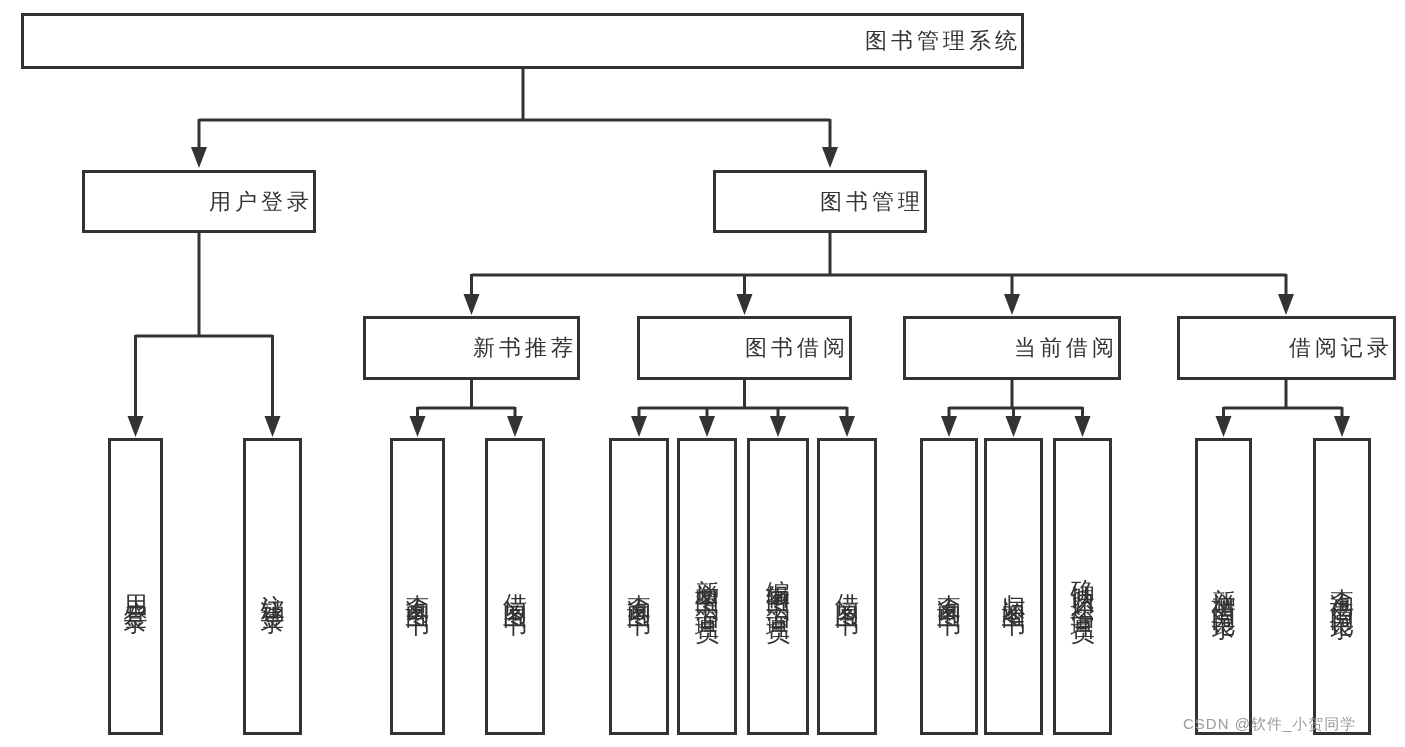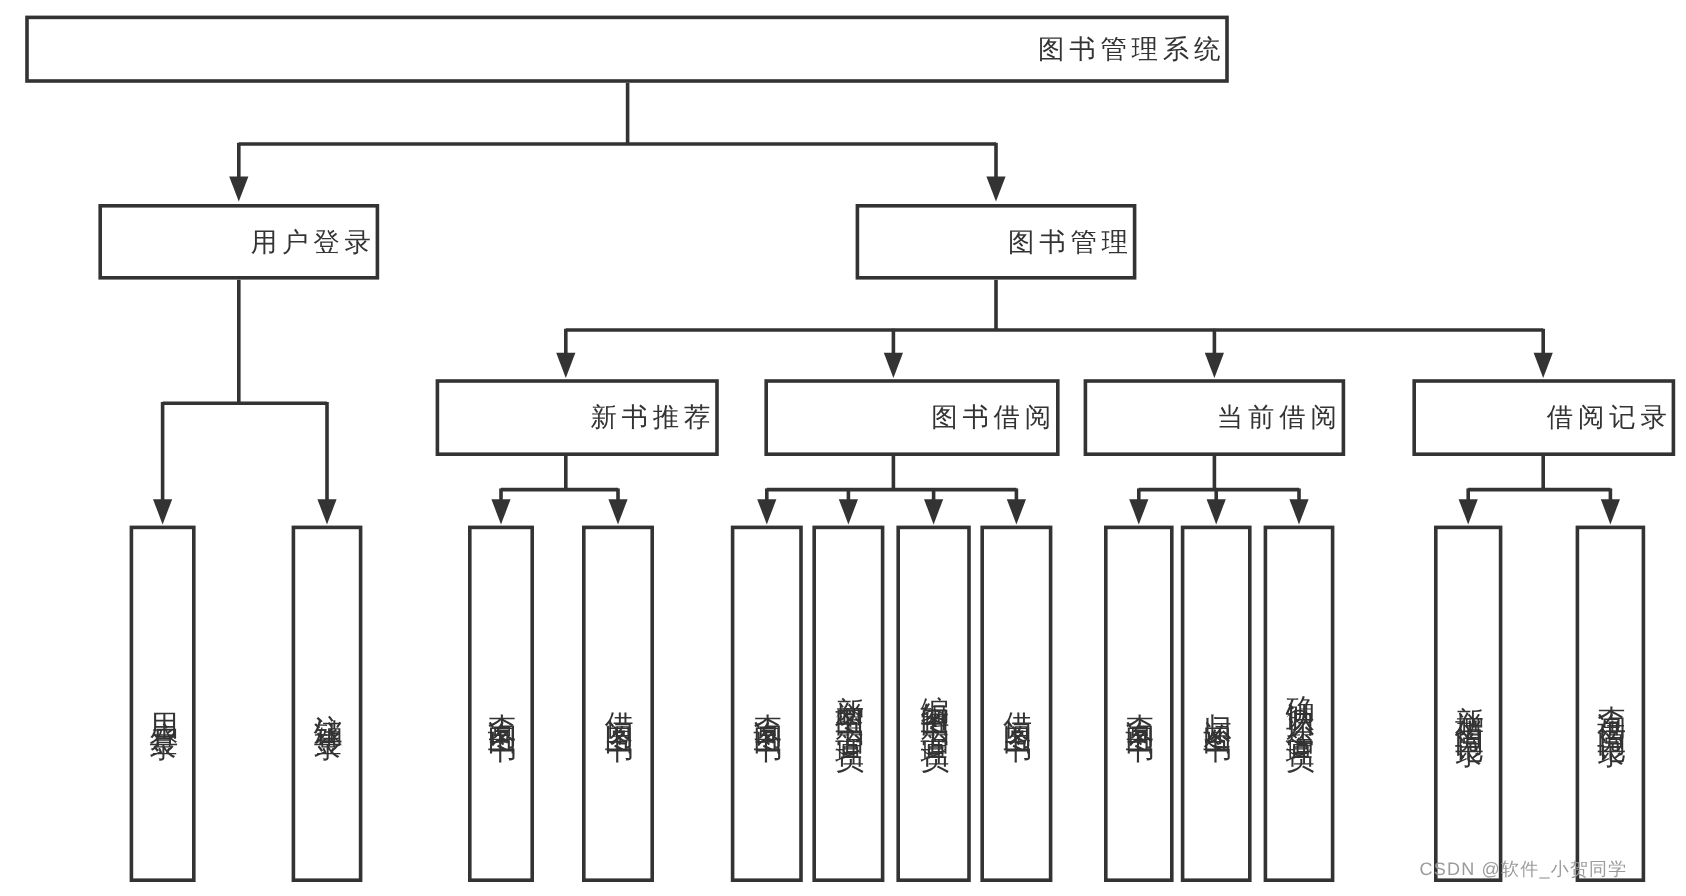--- a/index.html
+++ b/index.html
@@ -128,28 +128,28 @@
     </g>
   </svg>
 
   <div class="hbox" style="left:21px; top:13px; width:1003px; height:56px;">
     <span>图书管理系统</span>
   </div>
 
   <div class="hbox" style="left:82px; top:170px; width:234px; height:63px;">
     <span>用户登录</span>
   </div>
-  <div class="hbox" style="left:713px; top:170px; width:234px; height:63px;">
+  <div class="hbox" style="left:713px; top:170px; width:214px; height:63px;">
     <span>图书管理</span>
   </div>
 
-  <div class="hbox" style="left:363px; top:316px; width:236px; height:64px;">
+  <div class="hbox" style="left:363px; top:316px; width:217px; height:64px;">
     <span>新书推荐</span>
   </div>
-  <div class="hbox" style="left:637px; top:316px; width:246px; height:64px;">
+  <div class="hbox" style="left:637px; top:316px; width:215px; height:64px;">
     <span>图书借阅</span>
   </div>
   <div class="hbox" style="left:1177px; top:316px; width:219px; height:64px;">
     <span>借阅记录</span>
   </div>
   <div class="hbox" style="left:903px; top:316px; width:218px; height:64px;">
     <span>当前借阅</span>
   </div>
 
   <div class="leaf" style="left:108px; width:55px;">

